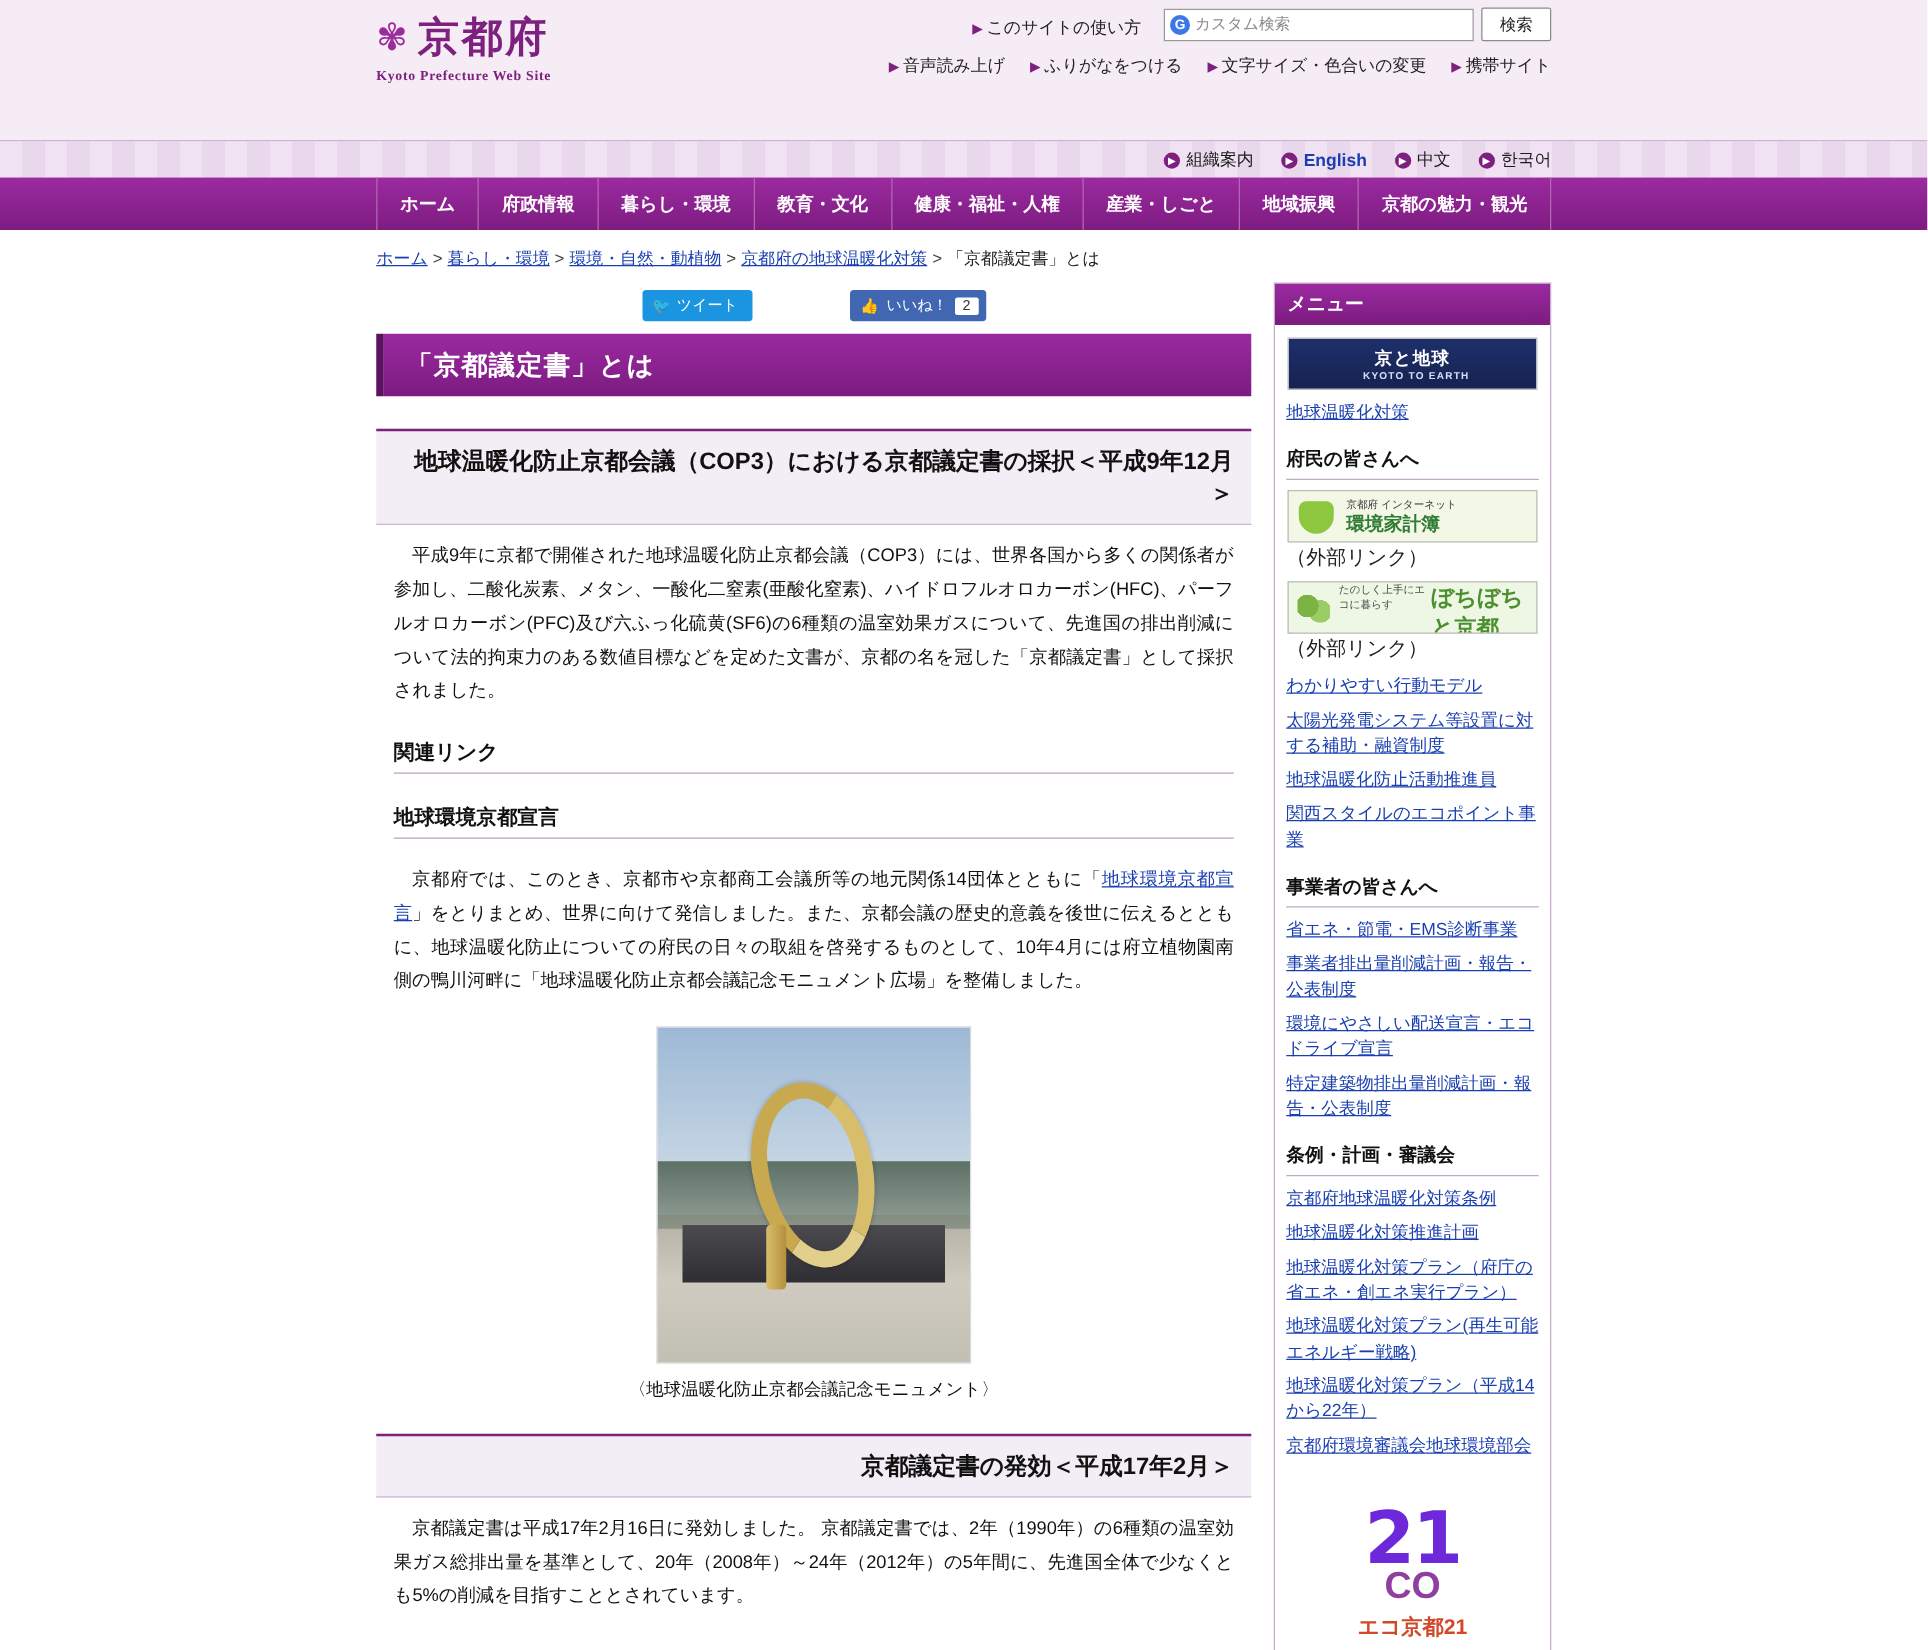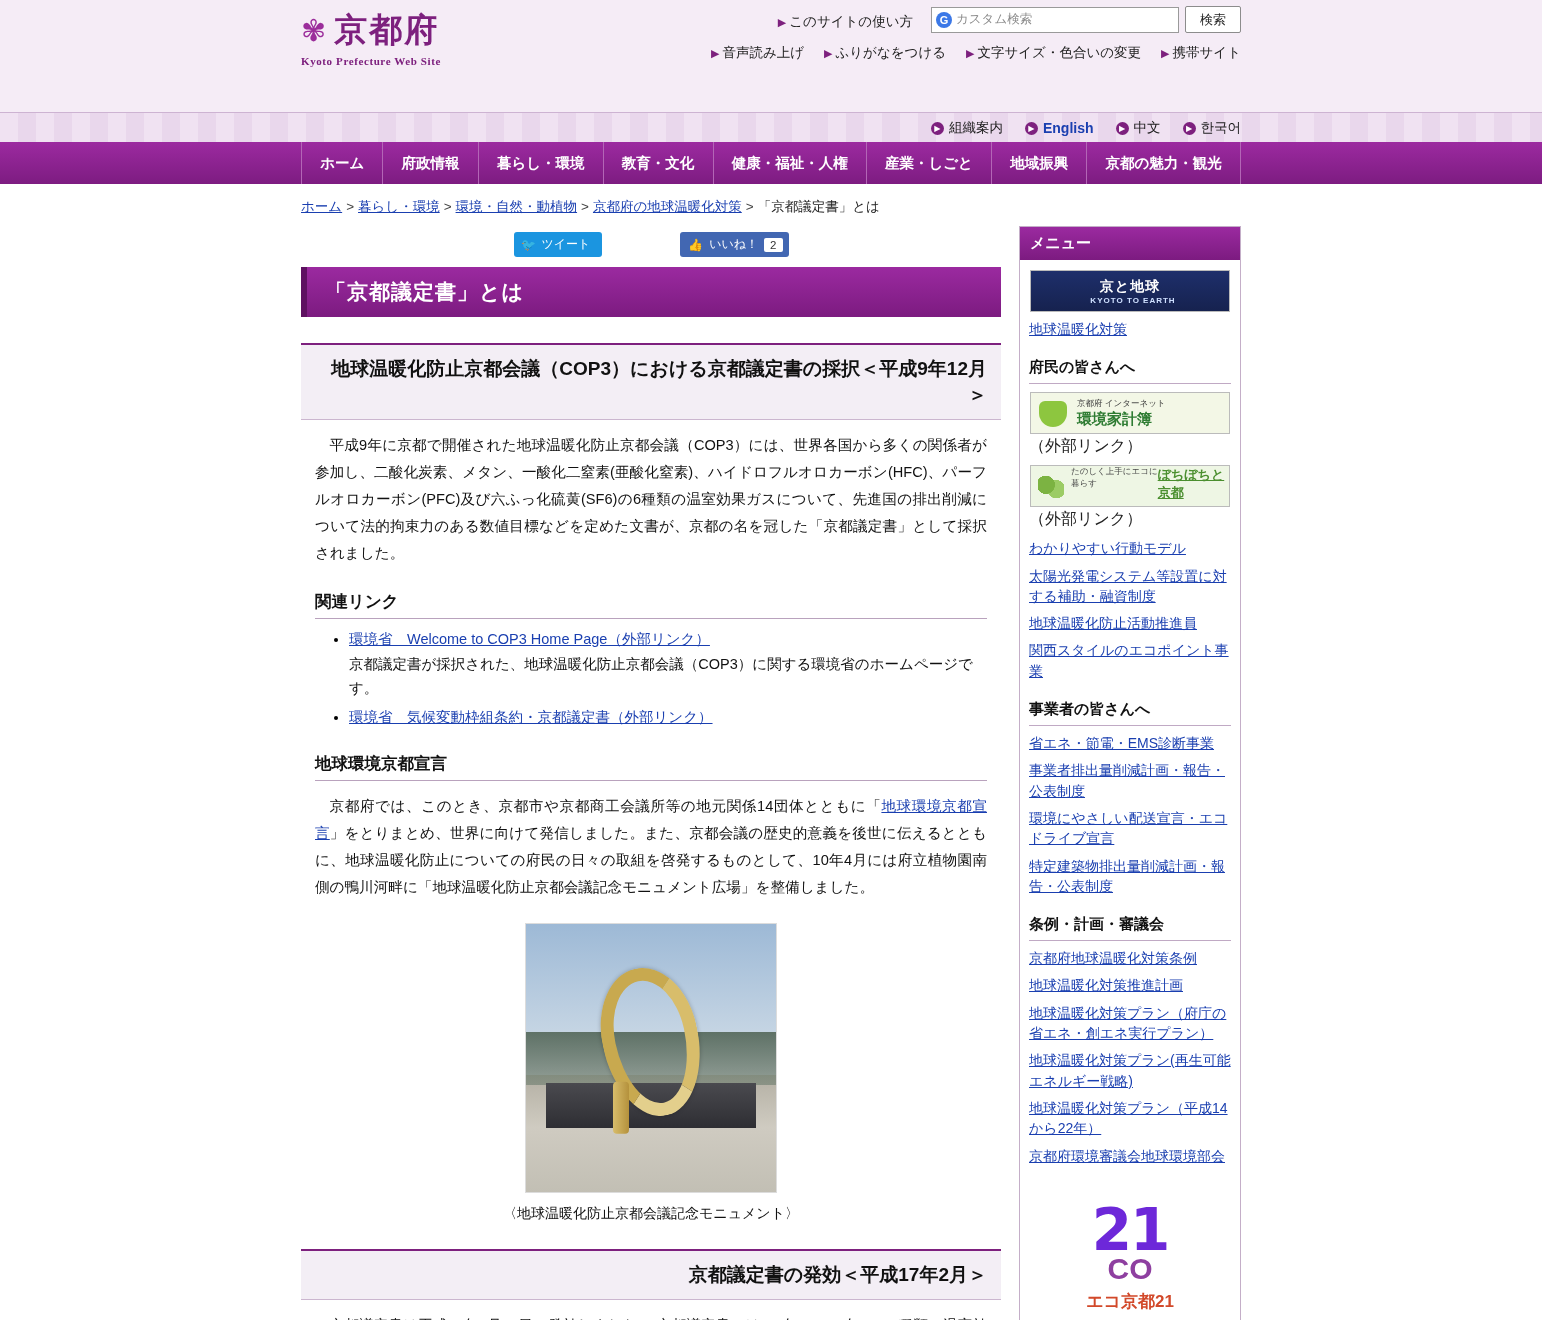--- a/index.html
+++ b/index.html
@@ -149,21 +149,21 @@
   .sec-h2 {
     margin: 26px 0 0 0;
     background: #f3eef5;
     border-top: 2px solid #7d207e;
     border-bottom: 1px solid #cbb6cf;
     font-size: 19px; font-weight: bold; color: #111;
     padding: 11px 14px;
     text-align: right;
   }
   .sec-h3 {
-    margin: 24px 0 8px 0; font-size: 16.5px; font-weight: bold; color: #111;
+    margin: 24px 0 20px 0; font-size: 16.5px; font-weight: bold; color: #111;
     border-bottom: 1px solid #b9a2bd; padding-bottom: 5px;
   }
   .body-inner { padding: 0 14px; }
   p.para {
     font-size: 14.6px; line-height: 1.85; color: #111; margin: 12px 0 0 0;
     text-align: justify; text-indent: 1em;
   }
   ul.links { margin: 8px 0 0 0; padding-left: 34px; }
   ul.links li { font-size: 14.5px; line-height: 1.7; margin-bottom: 4px; }
   ul.links a { color: #1a3fb0; text-decoration: underline; }
@@ -224,21 +224,21 @@
   .banner-kakeibo .t2 { font-size: 15px; font-weight: bold; color: #2f7c33; }
   .banner-kakeibo::before {
     content: ""; position: absolute; left: 8px; top: 8px; width: 28px; height: 26px;
     background: #8dc63f; border-radius: 6px 6px 14px 14px;
   }
   .banner-bochi {
     background: #eef6e4; display: flex; justify-content: center;
     padding-left: 40px;
   }
   .banner-bochi .t1 { font-size: 8.5px; color: #4a4a4a; }
-  .banner-bochi .t2 { font-size: 13px; font-weight: bold; color: #4b8f2f; text-decoration: underline; }
+  .banner-bochi .t2 { font-size: 18px; font-weight: bold; color: #4b8f2f; }
   .banner-bochi::before {
     content:""; position:absolute; left:7px; top:10px; width: 26px; height: 22px;
     background: radial-gradient(circle at 30% 40%, #7cb342 0 40%, transparent 41%),
                 radial-gradient(circle at 70% 60%, #9ccc65 0 40%, transparent 41%);
   }
   .ext-note { font-size: 16px; color: #222; margin: 2px 0 8px 0; }
   .side-link {
     display: block; font-size: 14px; color: #1a3fb0; text-decoration: underline;
     line-height: 1.45; margin: 7px 0;
   }
@@ -346,29 +346,20 @@
         </div>
       </div>
 
       <div class="page-title">「京都議定書」とは</div>
 
       <div class="sec-h2">地球温暖化防止京都会議（COP3）における京都議定書の採択＜平成9年12月＞</div>
       <div class="body-inner">
         <p class="para">平成9年に京都で開催された地球温暖化防止京都会議（COP3）には、世界各国から多くの関係者が参加し、二酸化炭素、メタン、一酸化二窒素(亜酸化窒素)、ハイドロフルオロカーボン(HFC)、パーフルオロカーボン(PFC)及び六ふっ化硫黄(SF6)の6種類の温室効果ガスについて、先進国の排出削減について法的拘束力のある数値目標などを定めた文書が、京都の名を冠した「京都議定書」として採択されました。</p>
 
         <div class="sec-h3">関連リンク</div>
-        <ul class="links">
-          <li>
-            <a href="#">環境省　Welcome to COP3 Home Page（外部リンク）</a>
-            <span class="desc">京都議定書が採択された、地球温暖化防止京都会議（COP3）に関する環境省のホームページです。</span>
-          </li>
-          <li>
-            <a href="#">環境省　気候変動枠組条約・京都議定書（外部リンク）</a>
-          </li>
-        </ul>
 
         <div class="sec-h3">地球環境京都宣言</div>
         <p class="para"><span>京都府では、このとき、京都市や京都商工会議所等の地元関係14団体とともに「</span><a class="inline-link" href="#">地球環境京都宣言</a><span>」をとりまとめ、世界に向けて発信しました。また、京都会議の歴史的意義を後世に伝えるとともに、地球温暖化防止についての府民の日々の取組を啓発するものとして、10年4月には府立植物園南側の鴨川河畔に「地球温暖化防止京都会議記念モニュメント広場」を整備しました。</span></p>
 
         <div class="figure">
           <div class="photo">
             <div class="sky"></div>
             <div class="trees"></div>
             <div class="ground"></div>
             <div class="pedestal"></div>

